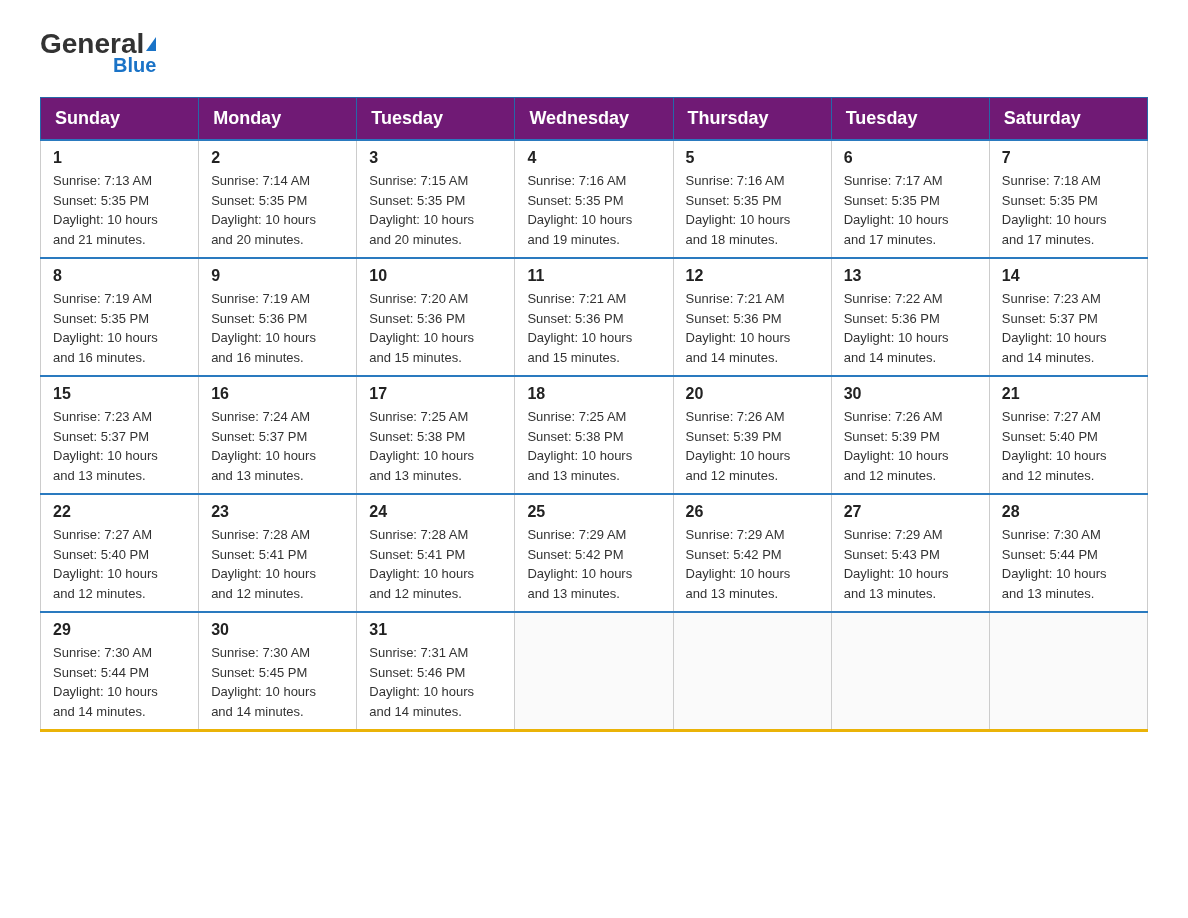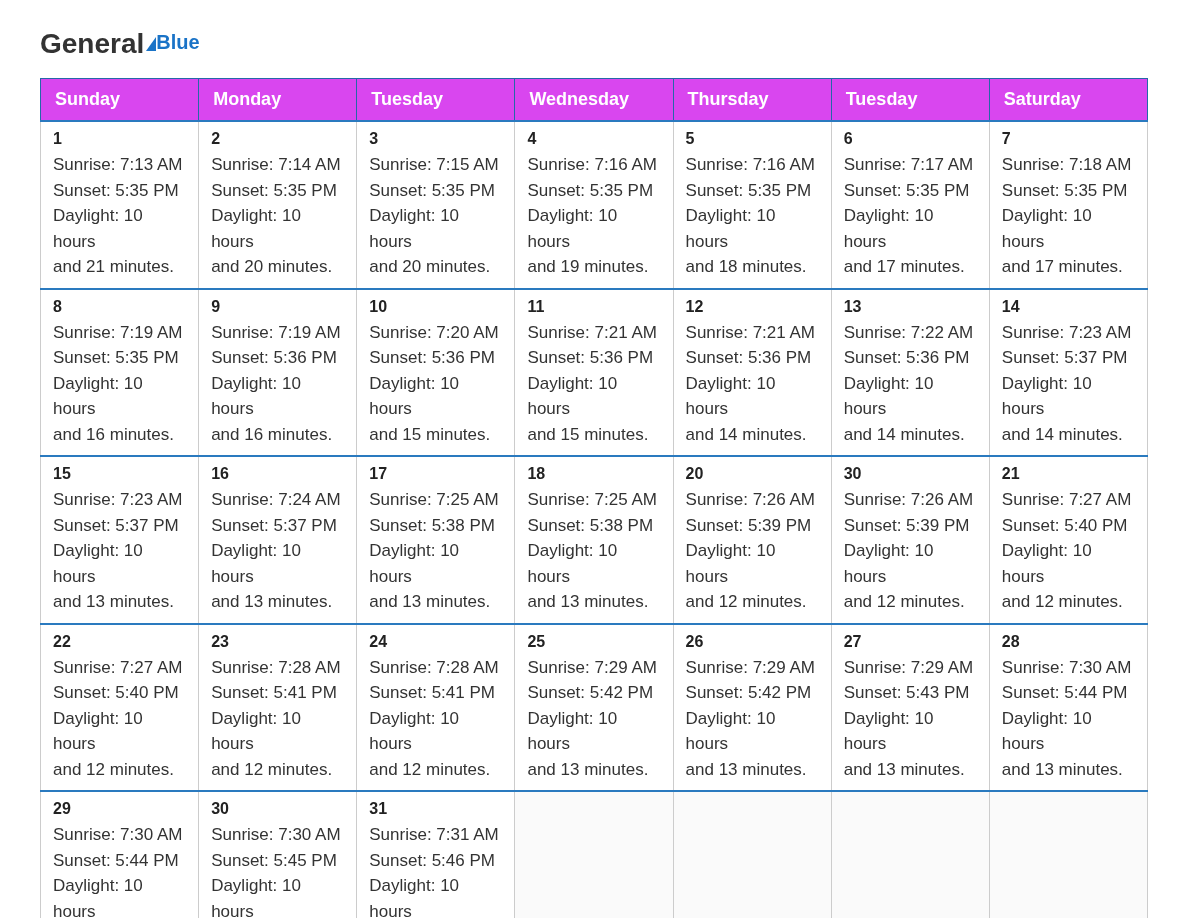--- a/index.html
+++ b/index.html
@@ -11,22 +11,22 @@
       min-height: 918px;
     }
     .header {
       display: flex;
       justify-content: space-between;
       align-items: flex-start;
       margin-bottom: 20px;
     }
     .logo {
       display: flex;
-      flex-direction: row;
-      align-items: center;
+      flex-direction: column;
+      align-items: flex-end;
     }
     .logo-text {
       font-size: 28px;
       font-weight: bold;
       color: #333;
       line-height: 1;
     }
     .logo-triangle {
       display: inline-block;
       width: 0;
@@ -55,21 +55,21 @@
       font-size: 22px;
       color: #555;
       margin-top: 4px;
     }
     .calendar {
       width: 100%;
       border-collapse: collapse;
       border: 1px solid #aaa;
     }
     .calendar th {
-      background-color: #d946ef;
+      background-color: #701a75;
       color: #fff;
       font-size: 18px;
       font-weight: 600;
       padding: 10px 14px;
       text-align: left;
       border: 1px solid #2568a8;
     }
     .calendar td {
       vertical-align: top;
       padding: 8px 12px;
@@ -84,21 +84,21 @@
       background: #fafafa;
     }
     .day-number {
       font-size: 16px;
       font-weight: bold;
       color: #222;
       margin-bottom: 4px;
       display: block;
     }
     .day-info {
-      font-size: 17px;
+      font-size: 13px;
       line-height: 1.5;
       color: #333;
     }
     .calendar tr {
       border-bottom: 2px solid #2a7abf;
     }
     .calendar tbody tr:last-child {
       border-bottom: 3px solid #eab308;
     }
   </style>

